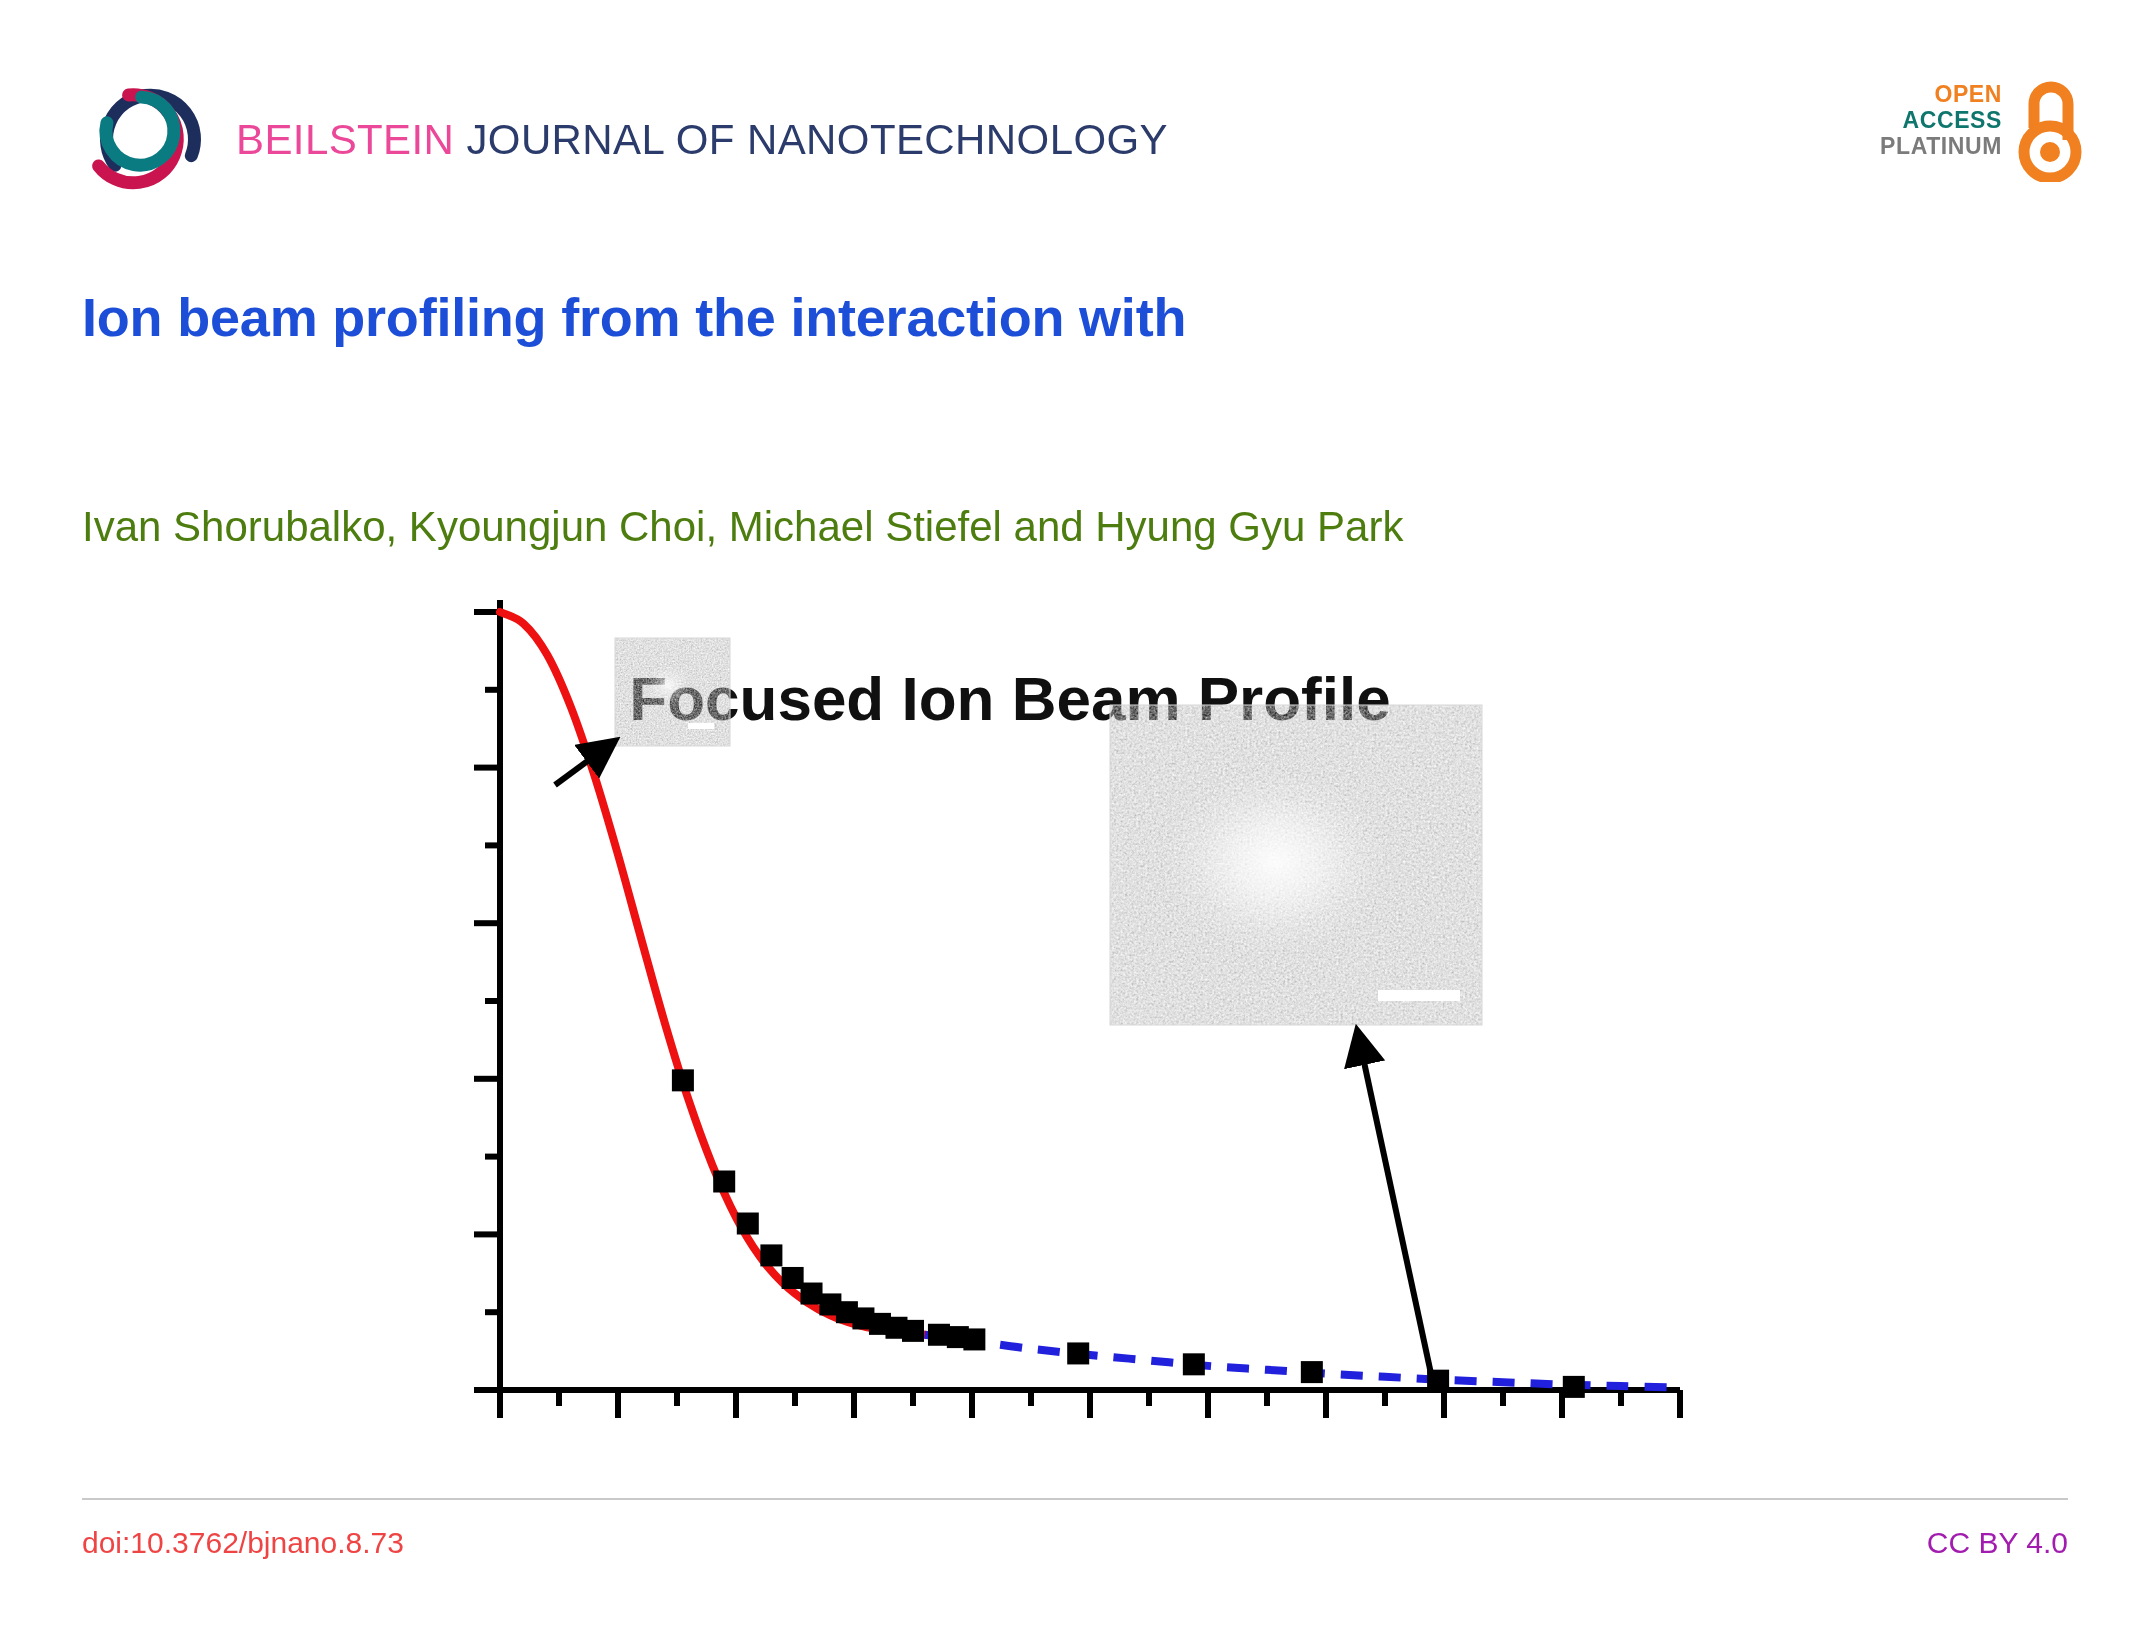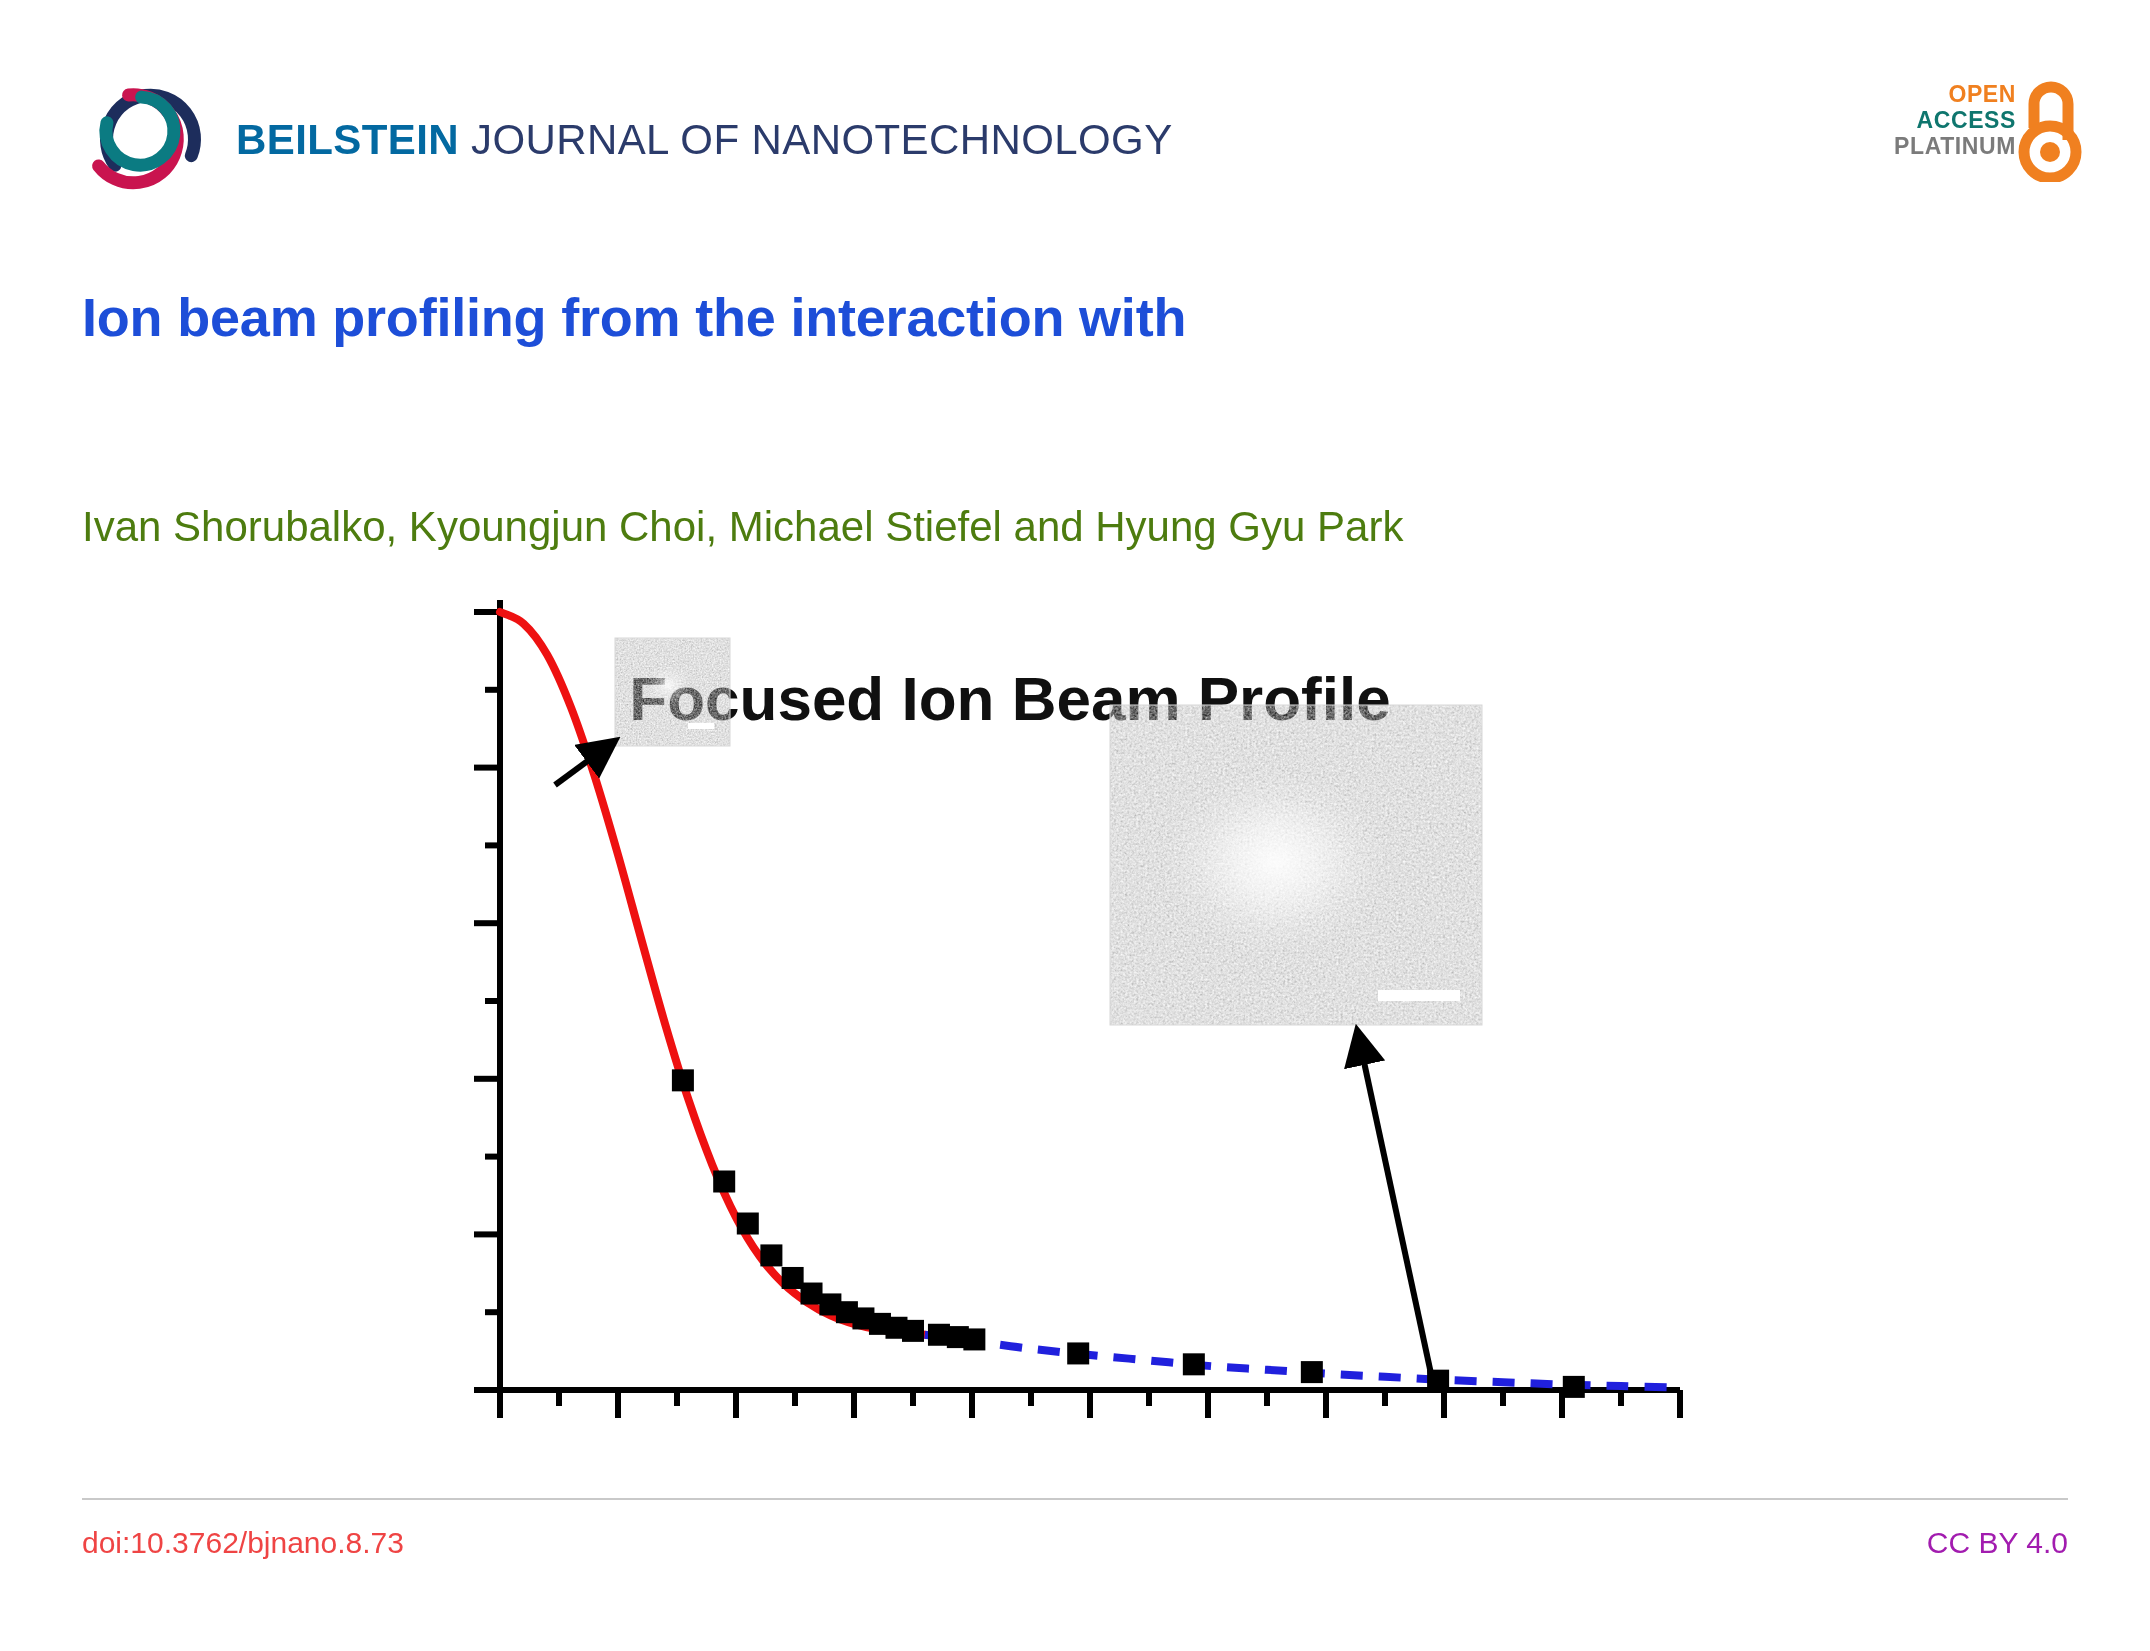--- a/index.html
+++ b/index.html
@@ -12,25 +12,25 @@
   .page { position: relative; width: 2150px; height: 1651px; background: #fff; }
 
   
   .header { position: absolute; left: 0; top: 0; width: 2150px; height: 210px; }
   .logo-mark { position: absolute; left: 78px; top: 70px; width: 128px; height: 128px; }
   .journal-title {
     position: absolute; left: 236px; top: 116px;
     font-size: 42px; letter-spacing: 0.4px; white-space: nowrap;
     font-family: "Liberation Sans", sans-serif;
   }
-  .jt-bold { font-weight: 700; color: #0369a1; }
+  .jt-bold { font-weight: 400; color: #ec4899; }
   .jt-light { font-weight: 400; color: #2b3b6b; }
 
   .oa-badge { position: absolute; right: 68px; top: 78px; width: 200px; height: 108px; }
-  .oa-text { position: absolute; right: 66px; top: 4px; text-align: right; line-height: 1.12; }
+  .oa-text { position: absolute; right: 80px; top: 4px; text-align: right; line-height: 1.12; }
   .oa-line { font-size: 23px; font-weight: 700; letter-spacing: 0.6px; display: block; }
   .oa-open   { color: #f08020; }
   .oa-access { color: #0f766e; }
   .oa-plat   { color: #7b7b7b; text-align: center; }
   .oa-lock { position: absolute; right: 0px; top: 0px; width: 64px; height: 104px; }
 
   
   .paper-title {
     position: absolute; left: 82px; top: 282px; width: 1500px;
     font-size: 54px; font-weight: 700; line-height: 1.30;

